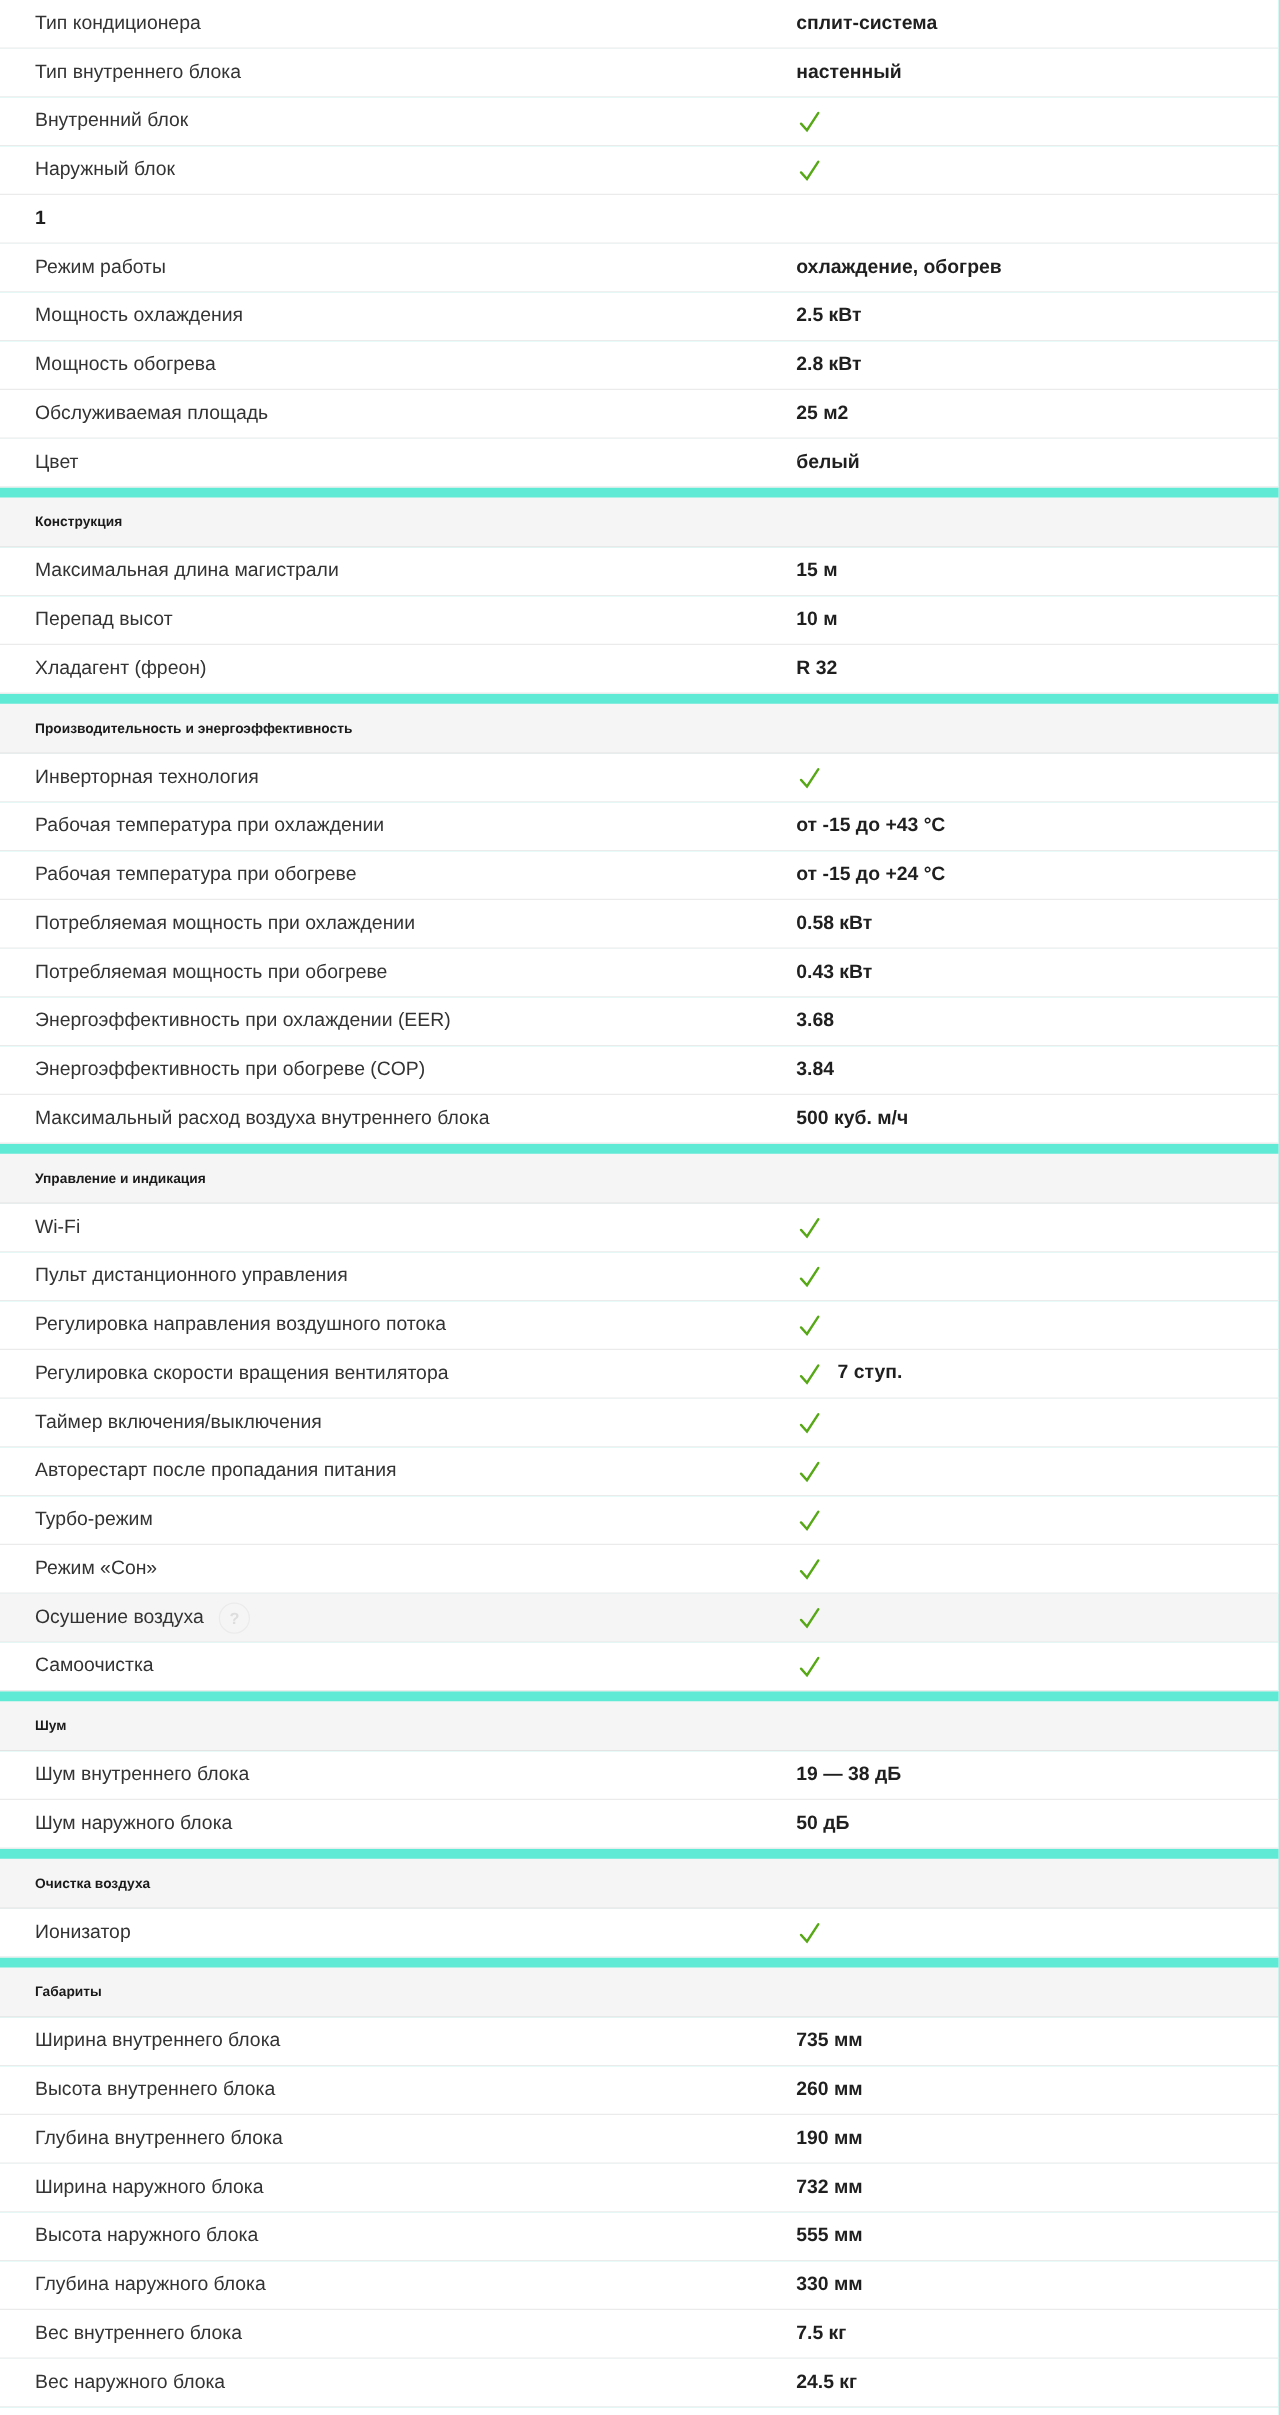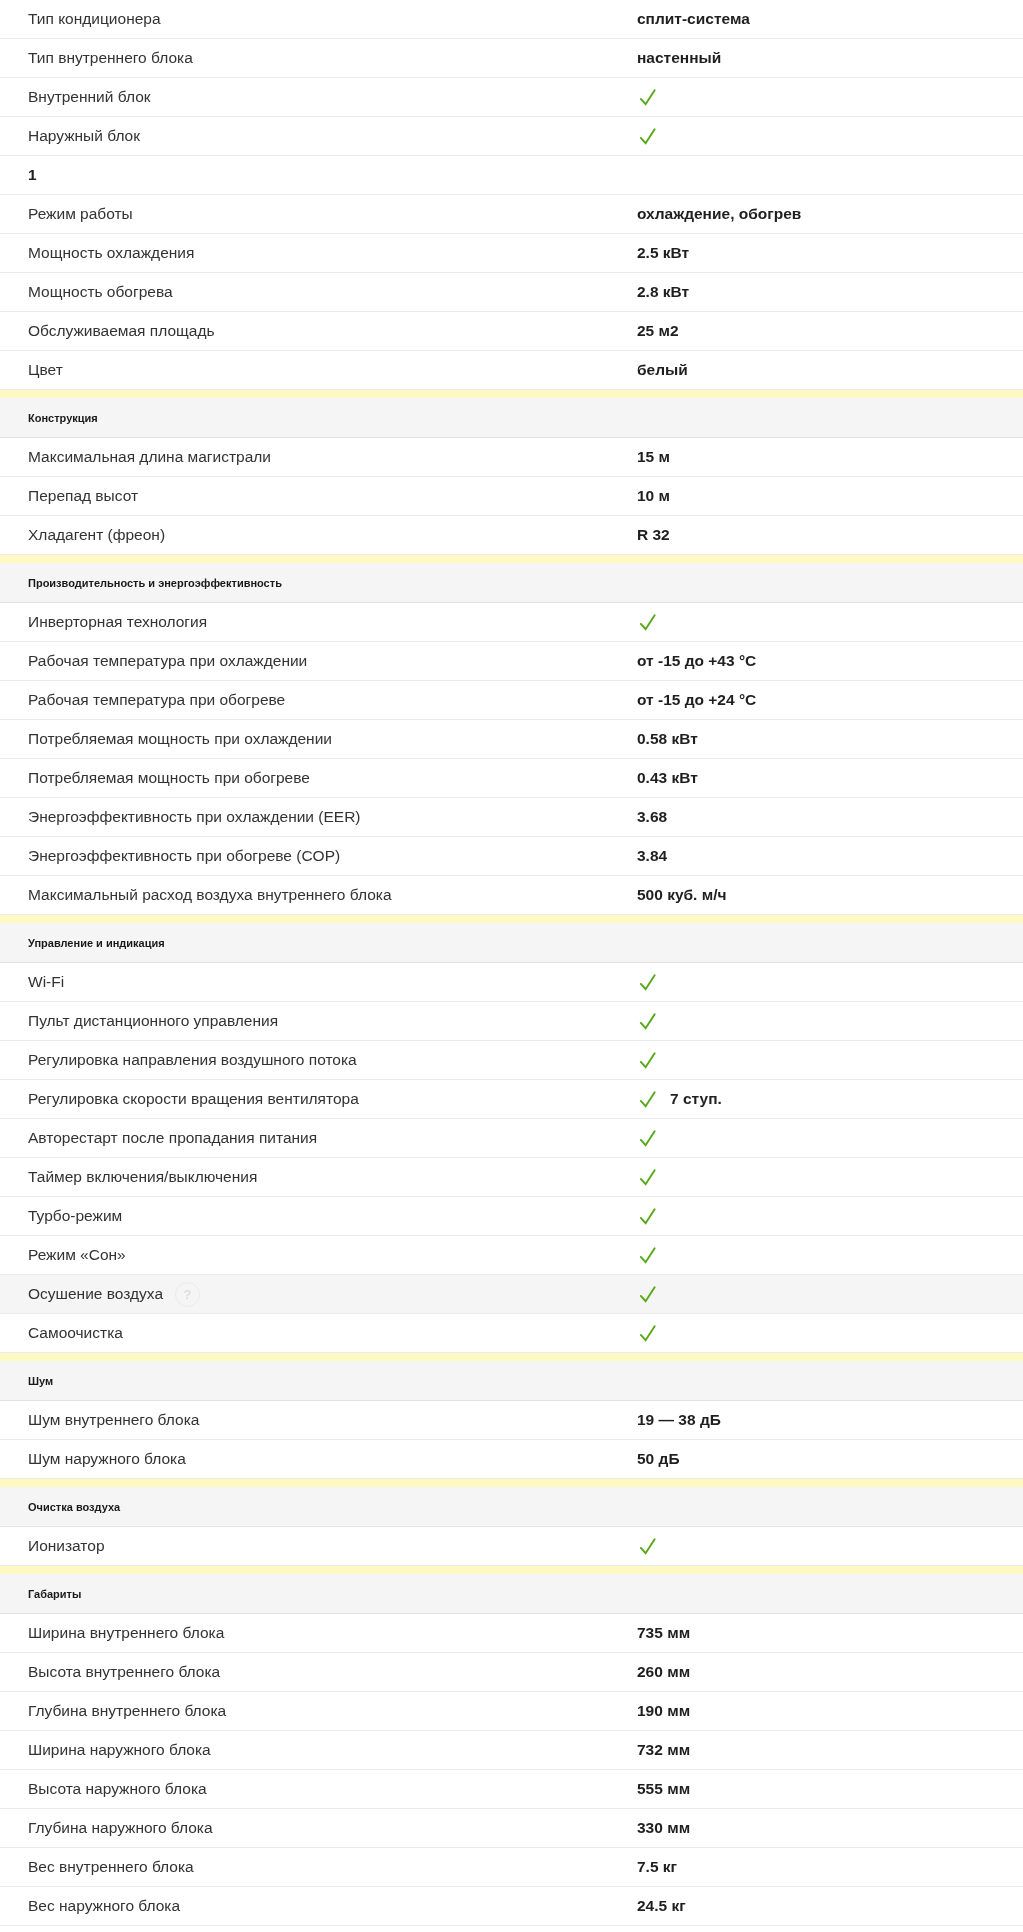--- a/index.html
+++ b/index.html
@@ -3,21 +3,21 @@
 <meta charset="utf-8">
 <style>
   html, body {
     margin: 0;
     padding: 0;
     background: #ffffff;
     font-family: "Liberation Sans", "DejaVu Sans", sans-serif;
   }
   .specs-table {
     width: 1023px;
-    background: #fef9c3;
+    background: #5eead4;
   }
   .spec-row {
     display: flex;
     align-items: center;
     box-sizing: border-box;
     height: 39px;
     padding-left: 28px;
     border-bottom: 1px solid #ebebeb;
     background: #ffffff;
   }
@@ -28,21 +28,20 @@
     flex: 0 0 609px;
     display: flex;
     align-items: center;
     font-size: 15.5px;
     font-weight: 400;
     color: #333333;
     white-space: nowrap;
   }
   .spec-value {
     display: flex;
-    align-items: center;
     gap: 12px;
     font-size: 15.5px;
     font-weight: 700;
     color: #1f1f1f;
     white-space: nowrap;
   }
   .section-header {
     box-sizing: border-box;
     margin-top: 8px;
     height: 40px;
@@ -300,31 +299,31 @@
       </div>
       <div class="spec-value">
         <svg viewBox="0 0 22 22" class="check-icon">
           <path d="M4 12.5 L9 18 L18.5 3.5" fill="none" stroke="#57a816" stroke-width="2" stroke-linecap="round"></path>
         </svg>
         <span>7 ступ.</span>
       </div>
     </div>
     <div class="spec-row">
       <div class="spec-label">
+        <span>Таймер включения/выключения</span>
+      </div>
+      <div class="spec-value">
+        <svg viewBox="0 0 22 22" class="check-icon">
+          <path d="M4 12.5 L9 18 L18.5 3.5" fill="none" stroke="#57a816" stroke-width="2" stroke-linecap="round"></path>
+        </svg>
+      </div>
+    </div>
+    <div class="spec-row">
+      <div class="spec-label">
         <span>Авторестарт после пропадания питания</span>
-      </div>
-      <div class="spec-value">
-        <svg viewBox="0 0 22 22" class="check-icon">
-          <path d="M4 12.5 L9 18 L18.5 3.5" fill="none" stroke="#57a816" stroke-width="2" stroke-linecap="round"></path>
-        </svg>
-      </div>
-    </div>
-    <div class="spec-row">
-      <div class="spec-label">
-        <span>Таймер включения/выключения</span>
       </div>
       <div class="spec-value">
         <svg viewBox="0 0 22 22" class="check-icon">
           <path d="M4 12.5 L9 18 L18.5 3.5" fill="none" stroke="#57a816" stroke-width="2" stroke-linecap="round"></path>
         </svg>
       </div>
     </div>
     <div class="spec-row">
       <div class="spec-label">
         <span>Турбо-режим</span>

